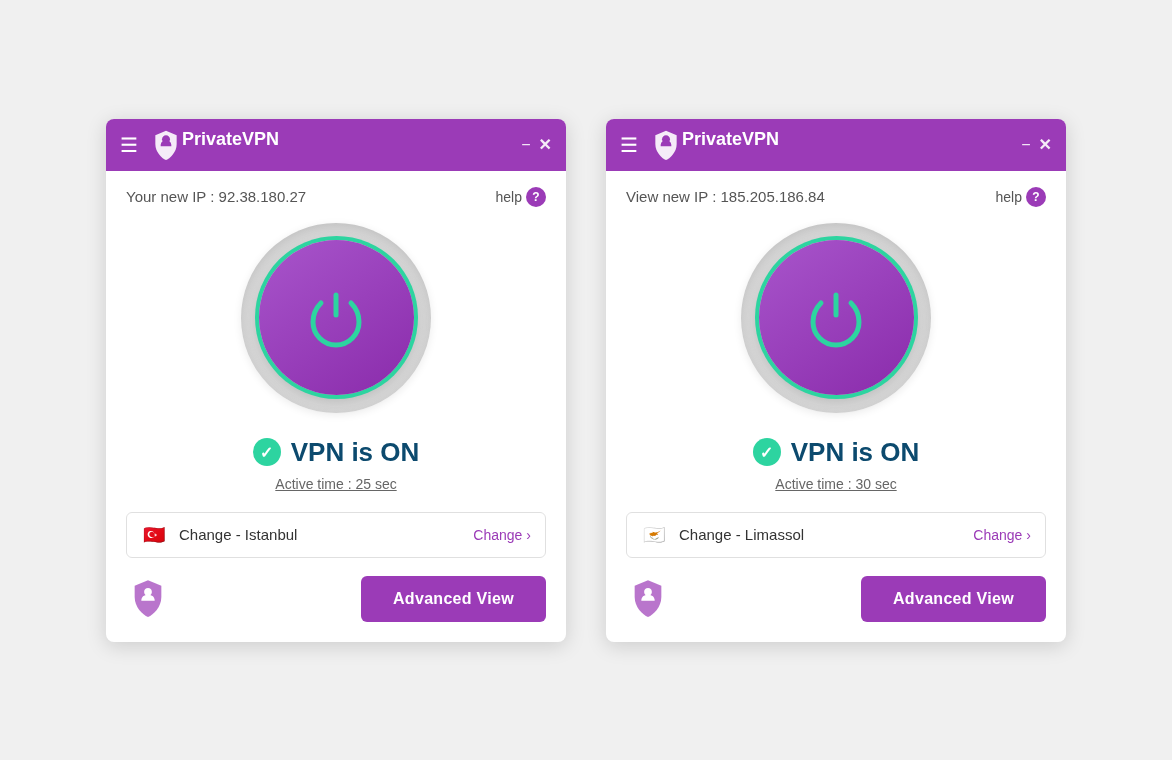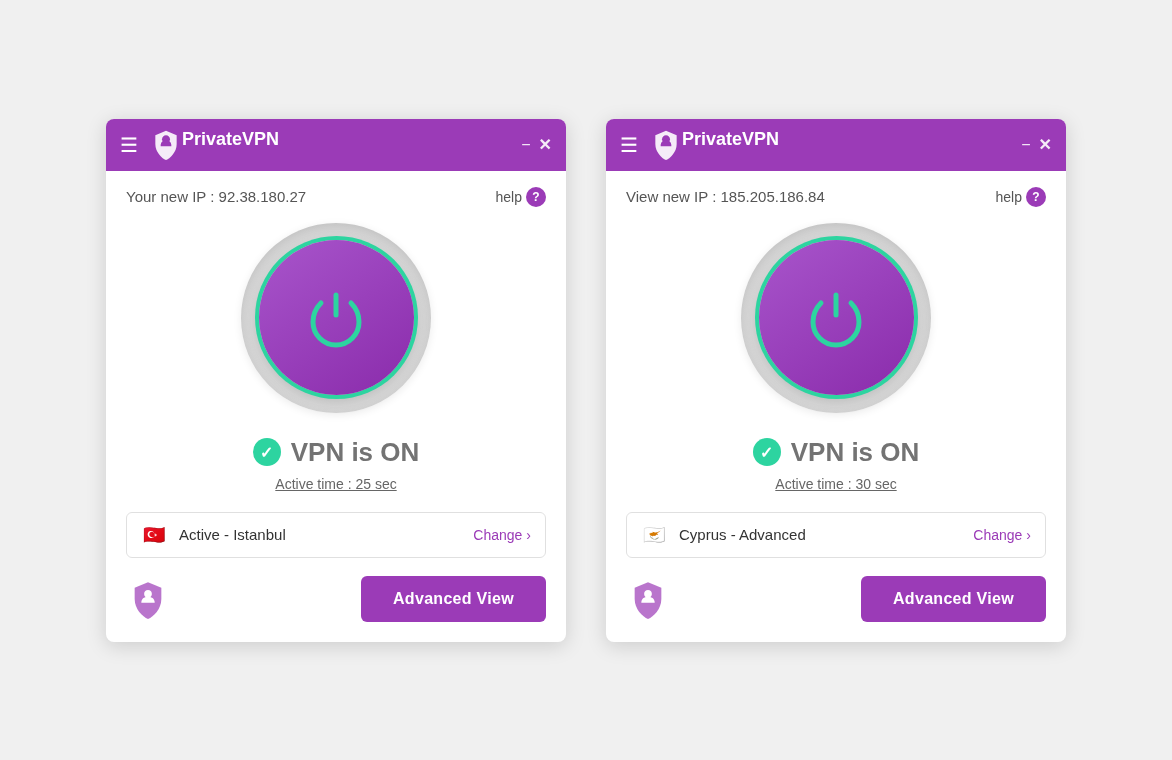--- a/index.html
+++ b/index.html
@@ -167,21 +167,21 @@
       align-items: center;
       justify-content: center;
       color: white;
       font-size: 16px;
       font-weight: bold;
     }
 
     .vpn-status-text {
       font-size: 26px;
       font-weight: 700;
-      color: #737373;
+      color: #0c4a6e;
     }
 
     .active-time {
       font-size: 14px;
       color: #666;
       margin-bottom: 20px;
       text-decoration: underline;
     }
 
     
@@ -225,21 +225,21 @@
 
     .chevron {
       color: #9b3bb7;
       font-size: 14px;
     }
 
     
     .bottom-row {
       width: 100%;
       display: flex;
-      align-items: flex-end;
+      align-items: flex-start;
       justify-content: space-between;
       gap: 36px;
     }
 
     .shield-icon-bottom {
       width: 44px;
       height: 44px;
       display: flex;
       align-items: center;
       justify-content: center;
@@ -299,21 +299,21 @@
 
     <div class="vpn-status">
       <div class="check-circle">✓</div>
       <span class="vpn-status-text">VPN is ON</span>
     </div>
 
     <div class="active-time">Active time :  25 sec</div>
 
     <div class="location-row">
       <span class="flag">🇹🇷</span>
-      <span class="location-name">Active - Istanbul</span>
+      <span class="location-name">Change - Istanbul</span>
       <span class="change-btn">Change</span>
       <span class="chevron">›</span>
     </div>
 
     <div class="bottom-row">
       <div class="shield-icon-bottom">
         <svg width="36" height="40" viewBox="0 0 32 36" fill="none" xmlns="http://www.w3.org/2000/svg">
           <path d="M16 2L4 7v10c0 9 7 16 12 18 5-2 12-9 12-18V7L16 2z" fill="#9b3bb7" opacity="0.7"></path>
           <path d="M16 9c-2 0-3.5 1.5-3.5 3.5S14 16 16 16s3.5-1.5 3.5-3.5S18 9 16 9z" fill="white"></path>
           <path d="M10 20c0-2.8 2.2-5 6-5s6 2.2 6 5v.5H10V20z" fill="white"></path>
@@ -363,21 +363,21 @@
 
     <div class="vpn-status">
       <div class="check-circle">✓</div>
       <span class="vpn-status-text">VPN is ON</span>
     </div>
 
     <div class="active-time">Active time :  30 sec</div>
 
     <div class="location-row">
       <span class="flag">🇨🇾</span>
-      <span class="location-name">Cyprus - Advanced</span>
+      <span class="location-name">Change - Limassol</span>
       <span class="change-btn">Change</span>
       <span class="chevron">›</span>
     </div>
 
     <div class="bottom-row">
       <div class="shield-icon-bottom">
         <svg width="36" height="40" viewBox="0 0 32 36" fill="none" xmlns="http://www.w3.org/2000/svg">
           <path d="M16 2L4 7v10c0 9 7 16 12 18 5-2 12-9 12-18V7L16 2z" fill="#9b3bb7" opacity="0.7"></path>
           <path d="M16 9c-2 0-3.5 1.5-3.5 3.5S14 16 16 16s3.5-1.5 3.5-3.5S18 9 16 9z" fill="white"></path>
           <path d="M10 20c0-2.8 2.2-5 6-5s6 2.2 6 5v.5H10V20z" fill="white"></path>

